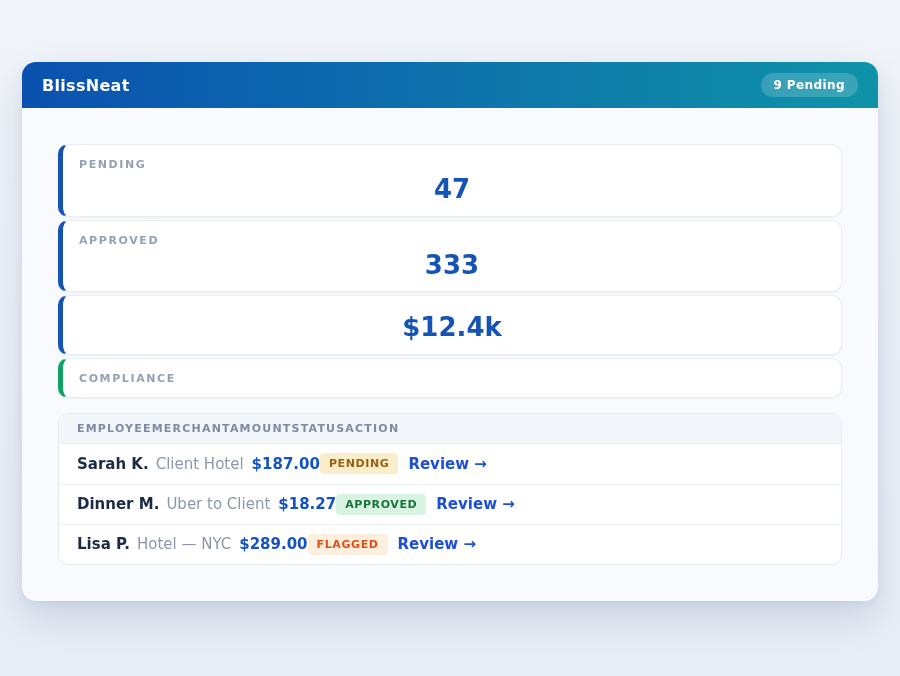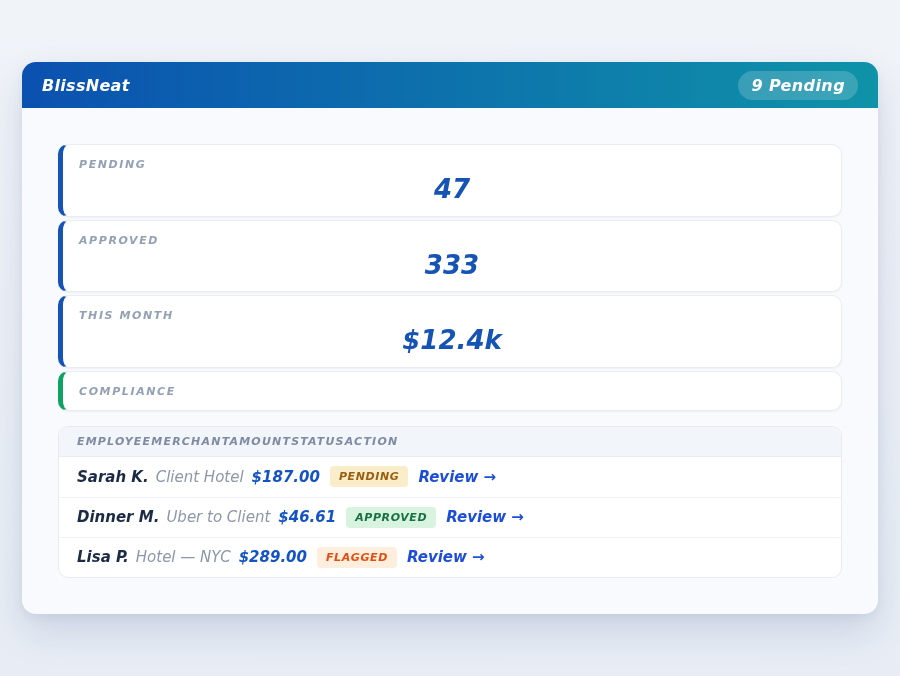--- a/index.html
+++ b/index.html
@@ -1,15 +1,15 @@
 <!DOCTYPE html>
 <html><head>
 <meta charset="utf-8">
 <style>
-  * { margin: 0; padding: 0; box-sizing: border-box; font-style: italic; }
+  * { margin: 0; padding: 0; box-sizing: border-box; }
   html, body { width: 900px; height: 676px; }
   body {
     font-family: "DejaVu Sans", "Liberation Sans", sans-serif;
     background: linear-gradient(180deg, #f0f3f8 0%, #e8edf5 100%);
     overflow: hidden;
   }
   .app-card {
     position: absolute;
     left: 22px; top: 62px; width: 856px;
     border-radius: 14px;
@@ -21,21 +21,21 @@
     height: 46px;
     background: linear-gradient(90deg, #0b51b0 0%, #0f93a8 100%);
     display: flex; align-items: center; justify-content: space-between;
     padding: 0 20px;
   }
   .app-title {
     color: #ffffff; font-size: 16px; font-weight: bold; letter-spacing: 0.3px;
   }
   .header-badge {
     background: rgba(255,255,255,0.18);
-    color: #ffffff; font-size: 16px; font-weight: bold;
+    color: #ffffff; font-size: 12px; font-weight: bold;
     padding: 5px 13px; border-radius: 999px; letter-spacing: 0.4px;
   }
   .content { padding: 36px; }
   .stat-card {
     background: #ffffff;
     border: 1px solid #e9edf3;
     border-left: 5px solid #1553b5;
     border-radius: 10px;
     padding: 13px 16px 12px 16px;
     margin-bottom: 3px;
@@ -69,21 +69,21 @@
   .table-row {
     display: flex; align-items: center;
     padding: 9px 18px;
     font-size: 15px;
     min-height: 40px;
     cursor: pointer;
   }
   .table-row + .table-row { border-top: 1px solid #eef1f5; }
   .cell-employee { font-weight: bold; color: #1c2b45; margin-right: 7px; }
   .cell-merchant { color: #8d97a8; margin-right: 8px; }
-  .cell-amount  { font-weight: bold; color: #1353c4; margin-right: 10px; }
+  .cell-amount  { font-weight: bold; color: #1353c4; }
   .status-badge {
     font-size: 11px; font-weight: bold; letter-spacing: 0.6px;
     padding: 4px 9px; border-radius: 4px; margin-right: 10px;
     text-transform: uppercase;
   }
   .status-badge[data-status="pending"]  { background: #f9edca; color: #9a5f10; }
   .status-badge[data-status="approved"] { background: #d8f3e0; color: #177240; }
   .status-badge[data-status="flagged"]  { background: #fdeede; color: #e04e12; }
   .review-link {
     font-weight: bold; color: #1d4ed8; text-decoration: none; cursor: pointer;
@@ -105,21 +105,20 @@
       <div class="stat-label">PENDING</div>
       <div class="stat-value">47</div>
     </div>
 
     <div class="stat-card" data-accent="blue">
       <div class="stat-label">APPROVED</div>
       <div class="stat-value">333</div>
     </div>
 
     <div class="stat-card" data-accent="blue">
-      <div class="stat-label">THIS MONTH</div>
       <div class="stat-value">$12.4k</div>
     </div>
 
     <div class="stat-card" data-accent="green">
       <div class="stat-label">COMPLIANCE</div>
     </div>
 
     <div class="expense-table">
       <div class="table-header"><span>EMPLOYEE</span><span>MERCHANT</span><span>AMOUNT</span><span>STATUS</span><span>ACTION</span></div>
 
@@ -127,21 +126,21 @@
         <span class="cell-employee">Sarah K.</span>
         <span class="cell-merchant">Client Hotel</span>
         <span class="cell-amount">$187.00</span>
         <span class="status-badge" data-status="pending">PENDING</span>
         <a class="review-link">Review →</a>
       </div>
 
       <div class="table-row">
         <span class="cell-employee">Dinner M.</span>
         <span class="cell-merchant">Uber to Client</span>
-        <span class="cell-amount">$46.61</span>
+        <span class="cell-amount">$18.27</span>
         <span class="status-badge" data-status="approved">APPROVED</span>
         <a class="review-link">Review →</a>
       </div>
 
       <div class="table-row">
         <span class="cell-employee">Lisa P.</span>
         <span class="cell-merchant">Hotel — NYC</span>
         <span class="cell-amount">$289.00</span>
         <span class="status-badge" data-status="flagged">FLAGGED</span>
         <a class="review-link">Review →</a>

